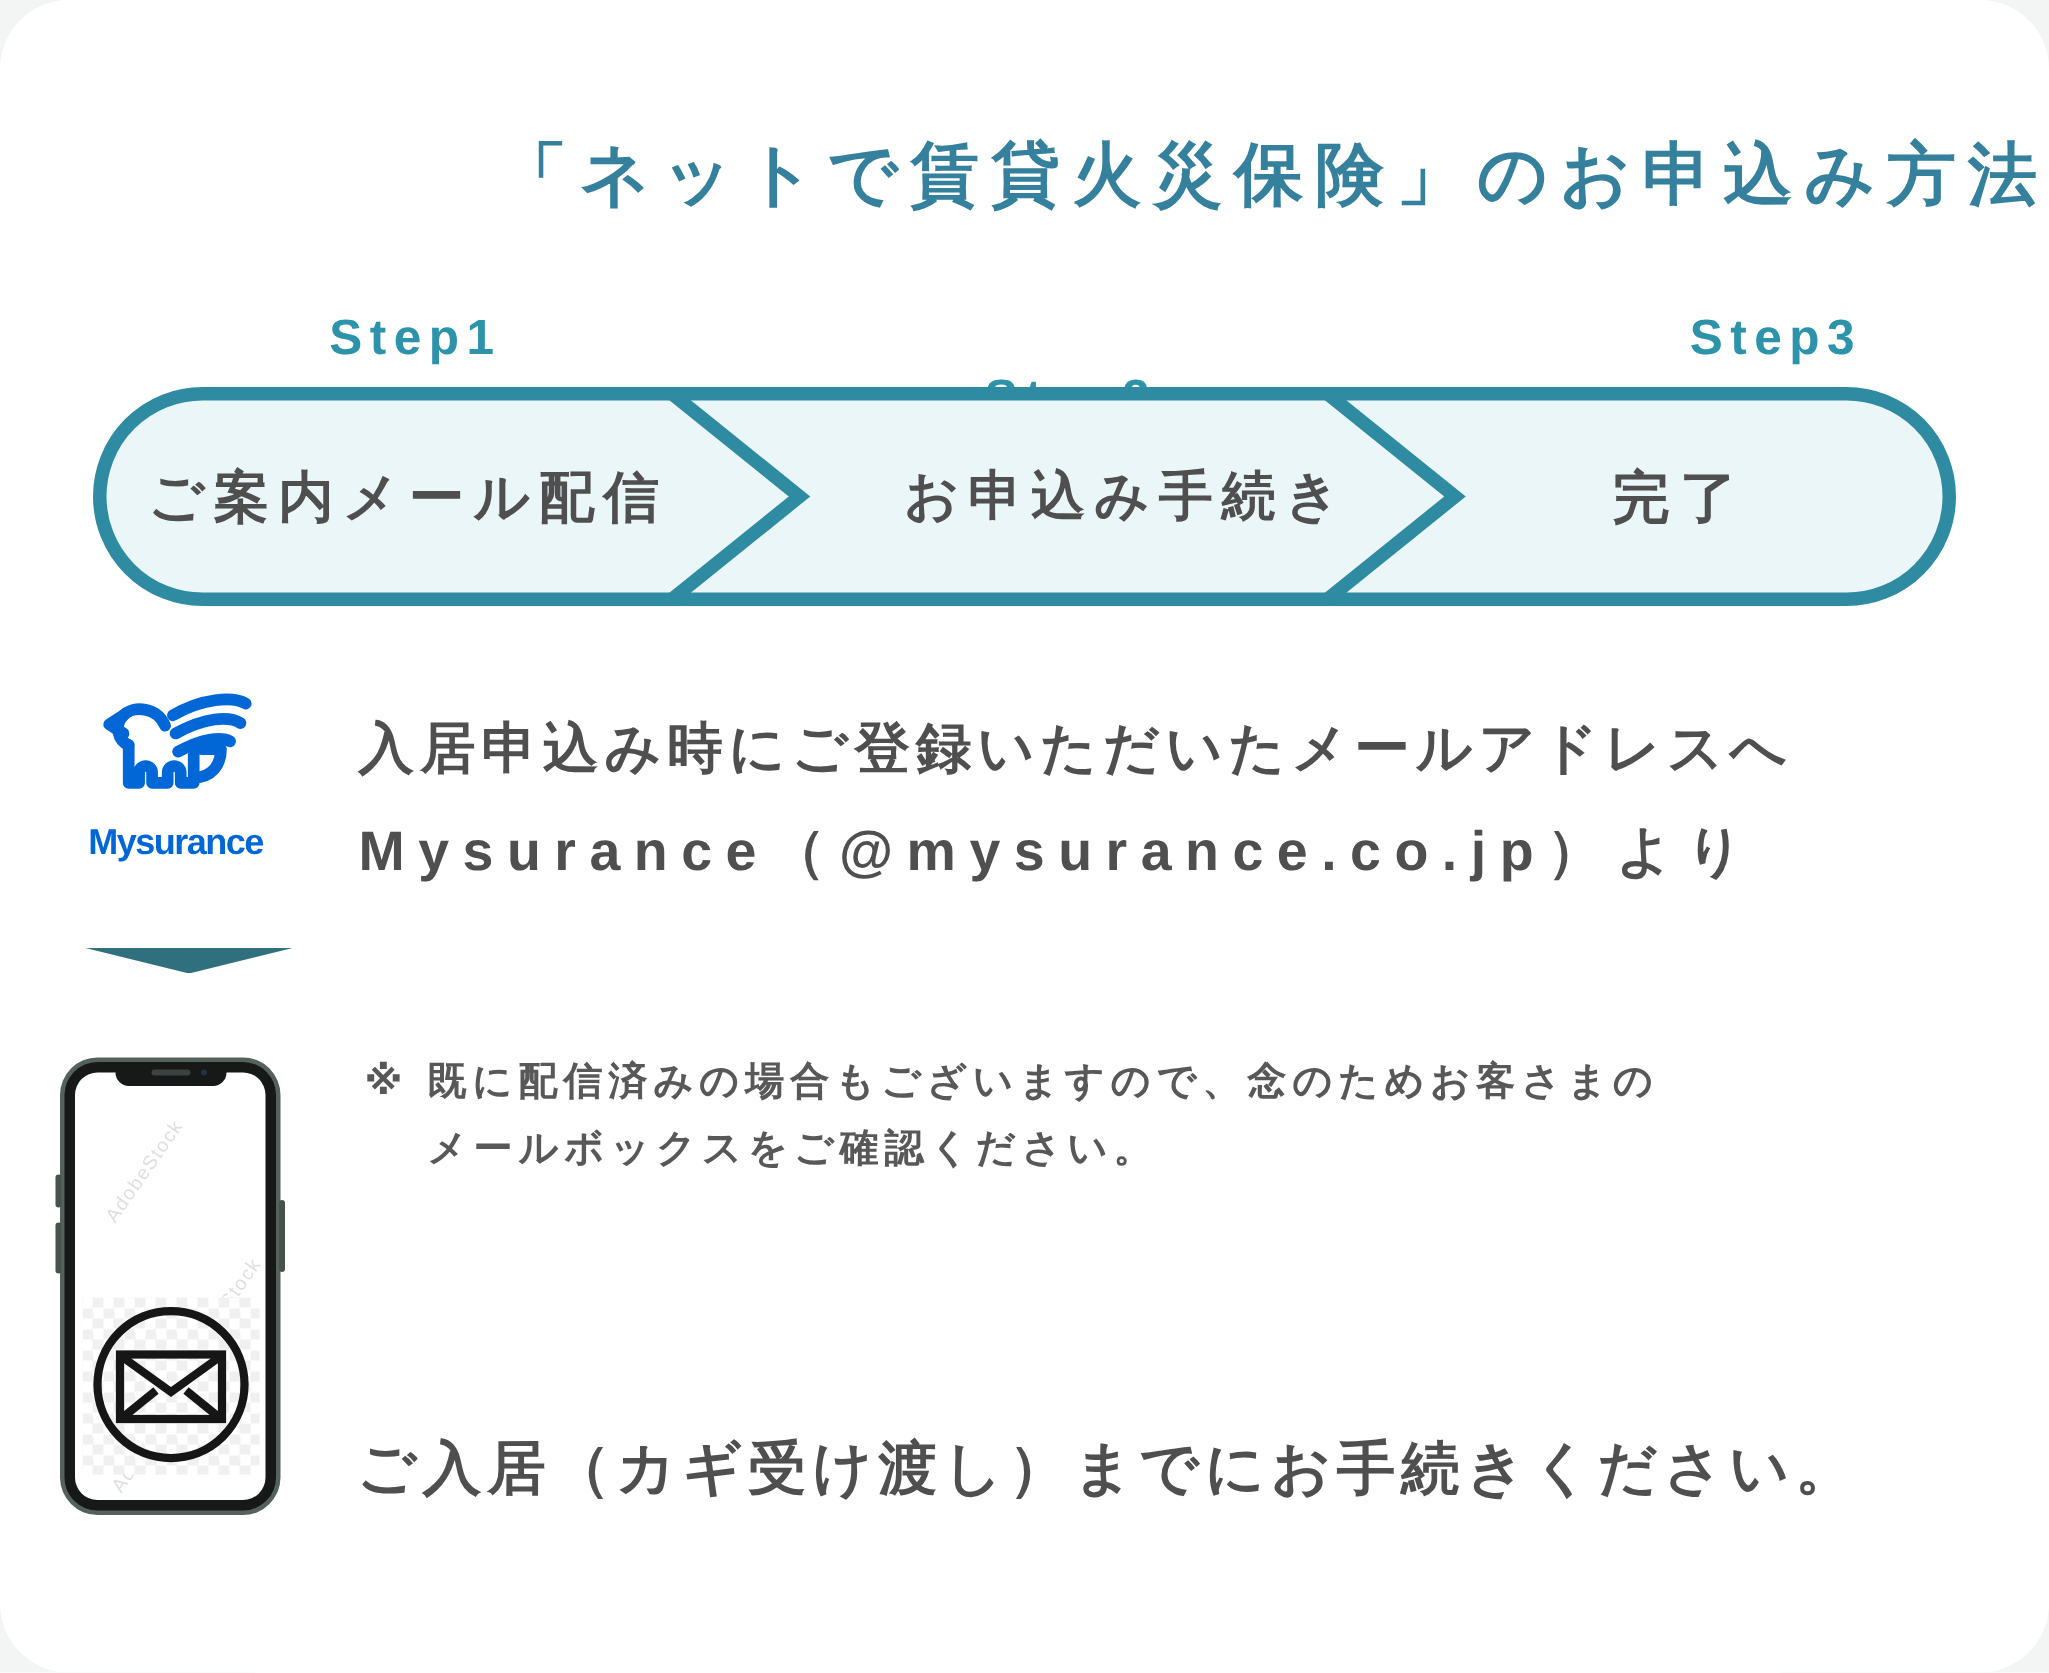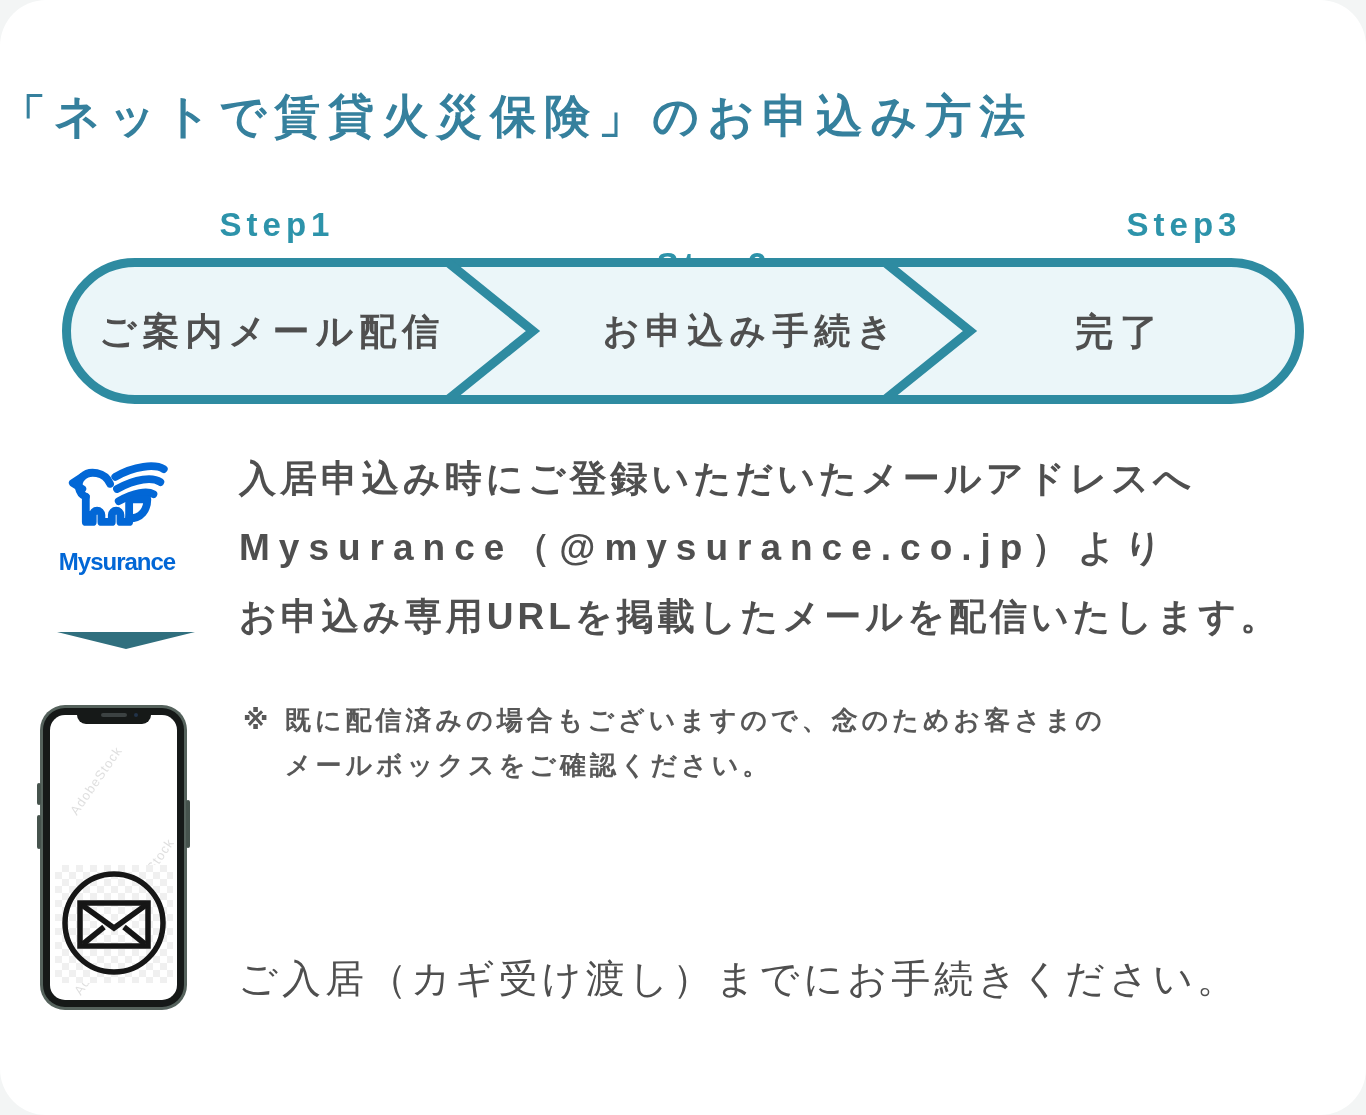--- a/index.html
+++ b/index.html
@@ -20,21 +20,21 @@
     overflow:hidden;
   }
   .card{
     position:absolute;inset:0;
     background:#ffffff;
     border-radius:46px;
   }
   
   .title{
     position:absolute;top:86px;left:0;width:100%;
-    text-align:left;
+    text-align:right;
     font-size:46px;font-weight:bold;
     letter-spacing:8px;
     color:var(--teal-title);
   }
   
   .step-label{
     position:absolute;top:206px;
     transform:translateX(-50%);
     font-size:33px;font-weight:bold;
     letter-spacing:5px;
@@ -72,34 +72,34 @@
     color:var(--brand-blue);
     letter-spacing:-1px;
   }
   .down-arrow{
     position:absolute;left:57px;top:632px;
     width:138px;height:17px;
     background:var(--arrow);
     clip-path:polygon(0 0,100% 0,50% 100%);
   }
   
-  .para{position:absolute;left:239px;top:444px;color:var(--text-gray);font-weight:bold;}
+  .para{position:absolute;left:239px;top:464px;color:var(--text-gray);font-weight:bold;}
   .para-line{font-size:37px;line-height:69px;letter-spacing:4px;white-space:nowrap;}
   .para-line.latin{letter-spacing:9px;}
   .note{
     position:absolute;left:243px;top:698px;
     display:flex;
     color:#585858;font-weight:bold;
     font-size:26px;line-height:45px;letter-spacing:4px;
   }
   .note-marker{width:42px;flex:none;}
   .note-body{white-space:nowrap;}
   .footer-text{
     position:absolute;left:238px;top:952px;
-    font-size:39px;font-weight:normal;letter-spacing:4px;
+    font-size:39px;font-weight:bold;letter-spacing:4px;
     color:var(--text-gray);
     white-space:nowrap;
   }
   
   .phone{
     position:absolute;left:40px;top:705px;width:147px;height:305px;
     background:#55625c;
     border-radius:25px;
     padding:3px;
   }
@@ -191,21 +191,20 @@
       <path d="M74,64 C88,64 95,54 95,42 L80,42"></path>
     </svg>
     <div class="brand-text">Mysurance</div>
   </div>
 
   <div class="down-arrow"></div>
 
   <div class="para">
     <div class="para-line">入居申込み時にご登録いただいたメールアドレスへ</div>
     <div class="para-line latin">Mysurance（@mysurance.co.jp）より</div>
-    <div class="para-line">お申込み専用URLを掲載したメールを配信いたします。</div>
   </div>
 
   <div class="note">
     <div class="note-marker">※</div>
     <div class="note-body">
       <div>既に配信済みの場合もございますので、念のためお客さまの</div>
       <div>メールボックスをご確認ください。</div>
     </div>
   </div>
 

